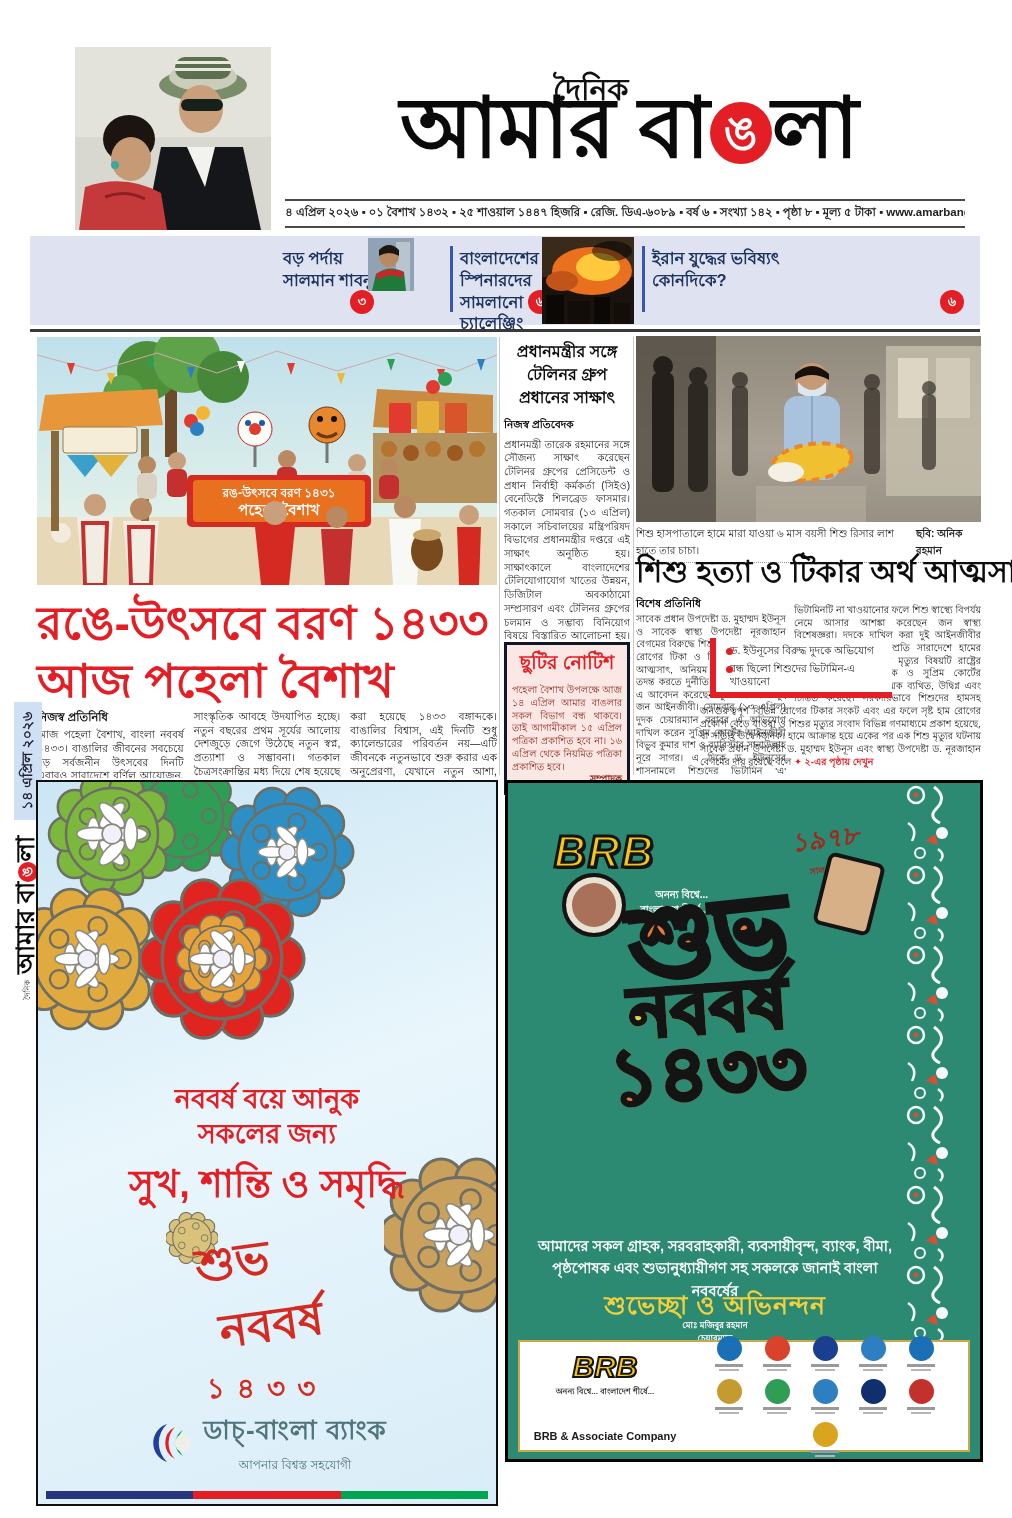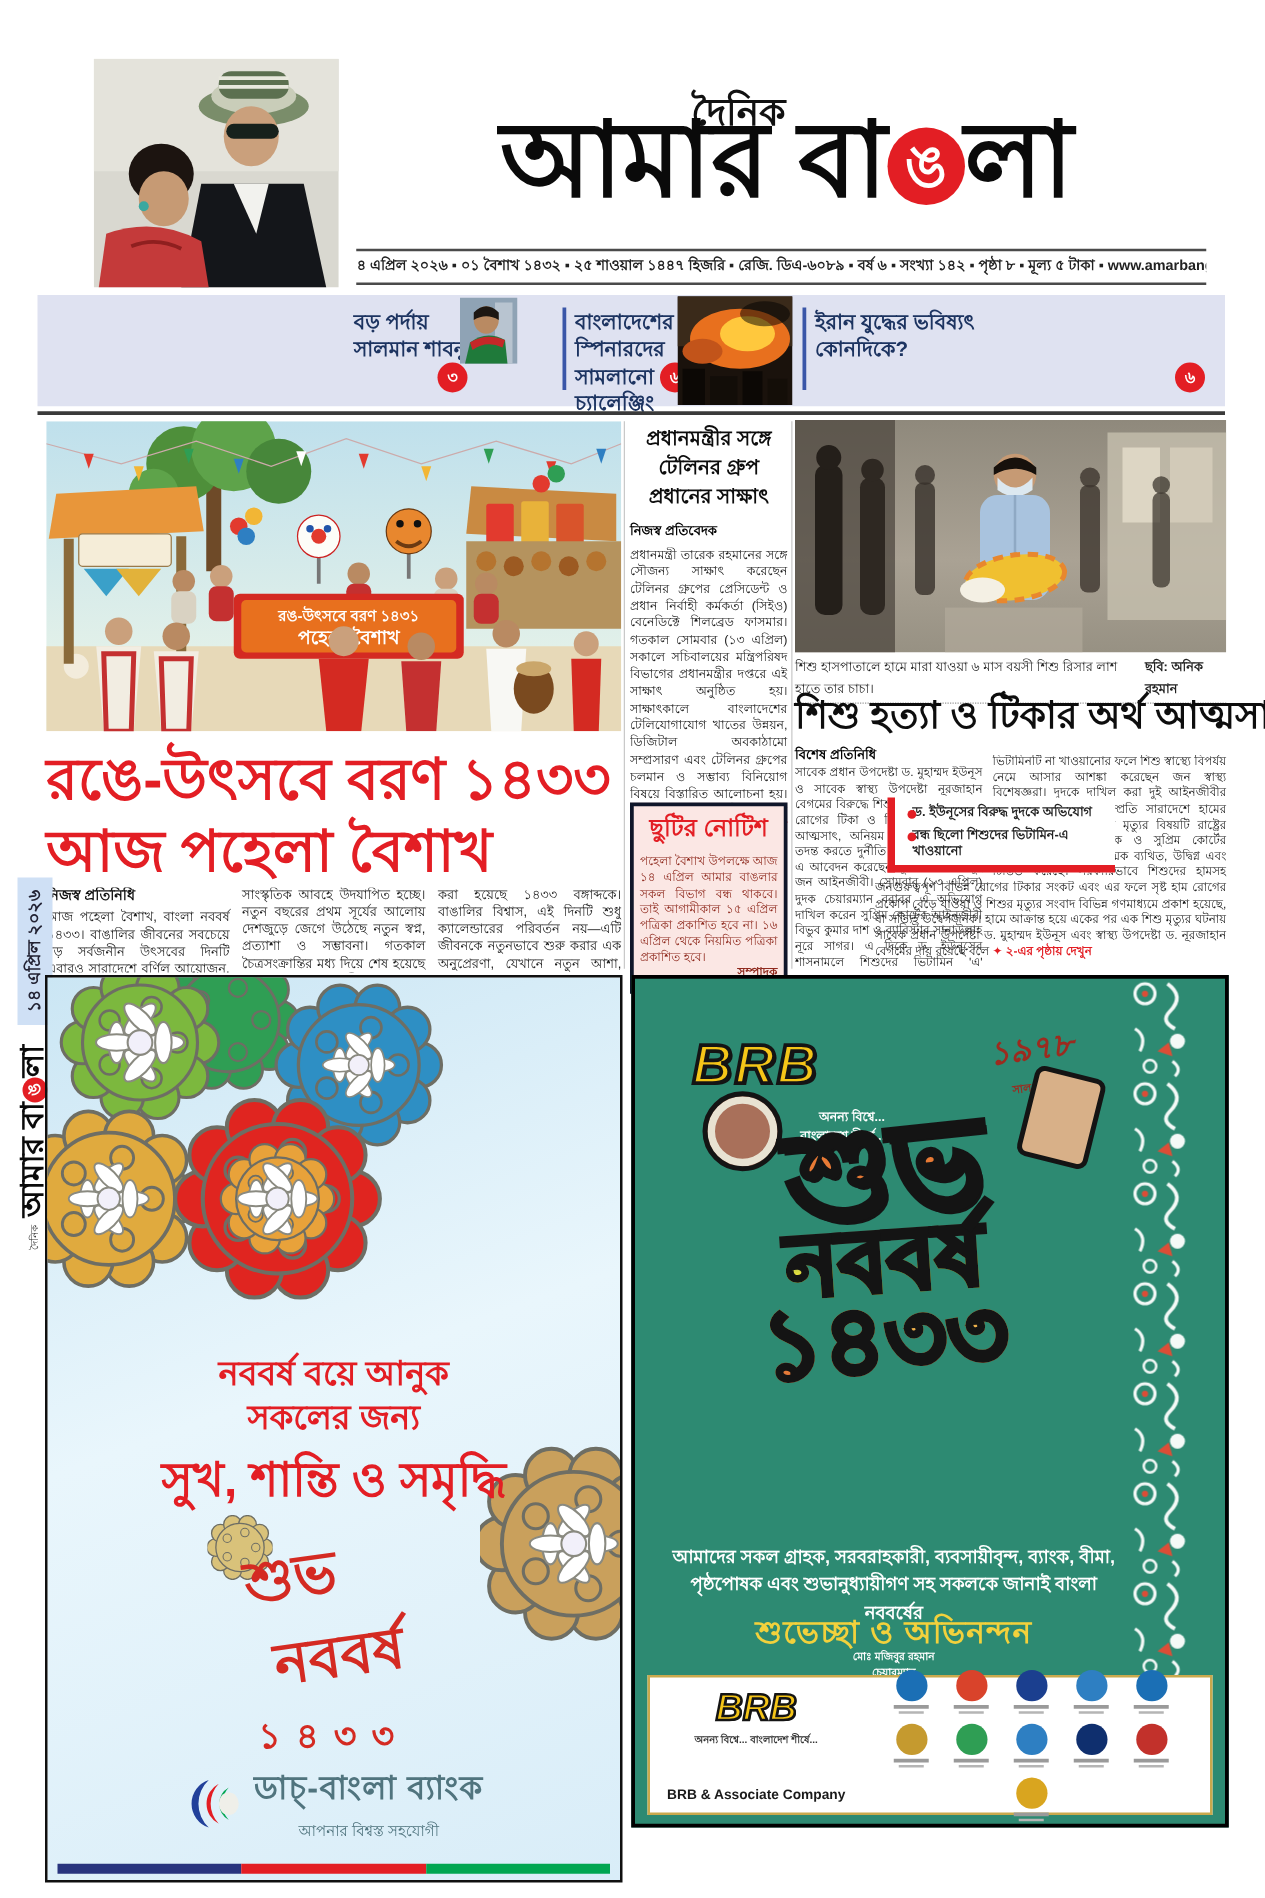--- a/index.html
+++ b/index.html
@@ -46,21 +46,21 @@
   .notice-sign { font-size:9.6px; color:#8f2a1e; font-weight:bold; text-align:right; line-height:1.3; }
 
   
   .child-photo { position:absolute; left:636px; top:336px; width:345px; height:186px; }
   .child-caption { position:absolute; left:636px; top:526px; width:345px; display:flex; justify-content:space-between; font-size:10.3px; color:#222; border-bottom:1px dotted #999; padding-bottom:2px; }
   .child-h { position:absolute; left:636px; top:548px; width:345px; text-align:center; font-size:30px; font-weight:bold; color:#0d0d0d; white-space:nowrap; }
   .child-byline { position:absolute; left:636px; top:596px; font-size:10.5px; font-weight:bold; }
   .child-colA { position:absolute; left:636px; top:613px; width:150px; height:163px; font-size:9.5px; line-height:1.33; text-align:justify; overflow:hidden; color:#1a1a1a; }
   .child-colB { position:absolute; left:794px; top:604px; width:187px; height:99px; font-size:9.5px; line-height:1.33; text-align:justify; overflow:hidden; color:#1a1a1a; }
   .bullet-box { position:absolute; left:710px; top:638px; width:182px; height:60px; background:#fff; border-left:6px solid #e31e24; border-bottom:6px solid #e31e24; padding:7px 4px 4px 10px; z-index:3; }
-  .bullet-box .bl { font-size:10.3px; font-weight:bold; color:#222; line-height:1.2; margin-bottom:6px; position:relative; padding-left:4px; }
+  .bullet-box .bl { font-size:10.3px; font-weight:normal; color:#222; line-height:1.2; margin-bottom:6px; position:relative; padding-left:4px; }
   .bullet-box .bl::before { content:""; position:absolute; left:0; top:3px; width:7px; height:7px; border-radius:50%; background:#e31e24; }
   .child-colC { position:absolute; left:700px; top:705px; width:281px; height:72px; font-size:9.5px; line-height:1.33; text-align:justify; overflow:hidden; color:#1a1a1a; }
 
   
   .side-strip { position:absolute; left:6px; top:1000px; transform:rotate(-90deg); transform-origin:left top; display:flex; align-items:center; gap:16px; white-space:nowrap; }
   .side-paper { font-size:25px; font-weight:bold; color:#0a0a0a; }
   .side-paper .ng-mini { display:inline-flex; width:20px; height:20px; border-radius:50%; background:#e31e24; color:#fff; font-size:14px; align-items:center; justify-content:center; vertical-align:2px; }
   .side-daily { font-size:8px; color:#333; margin-right:-10px; }
   .side-date { font-size:14px; font-weight:bold; color:#223; background:#cfe0f5; padding:2px 10px; }
 

